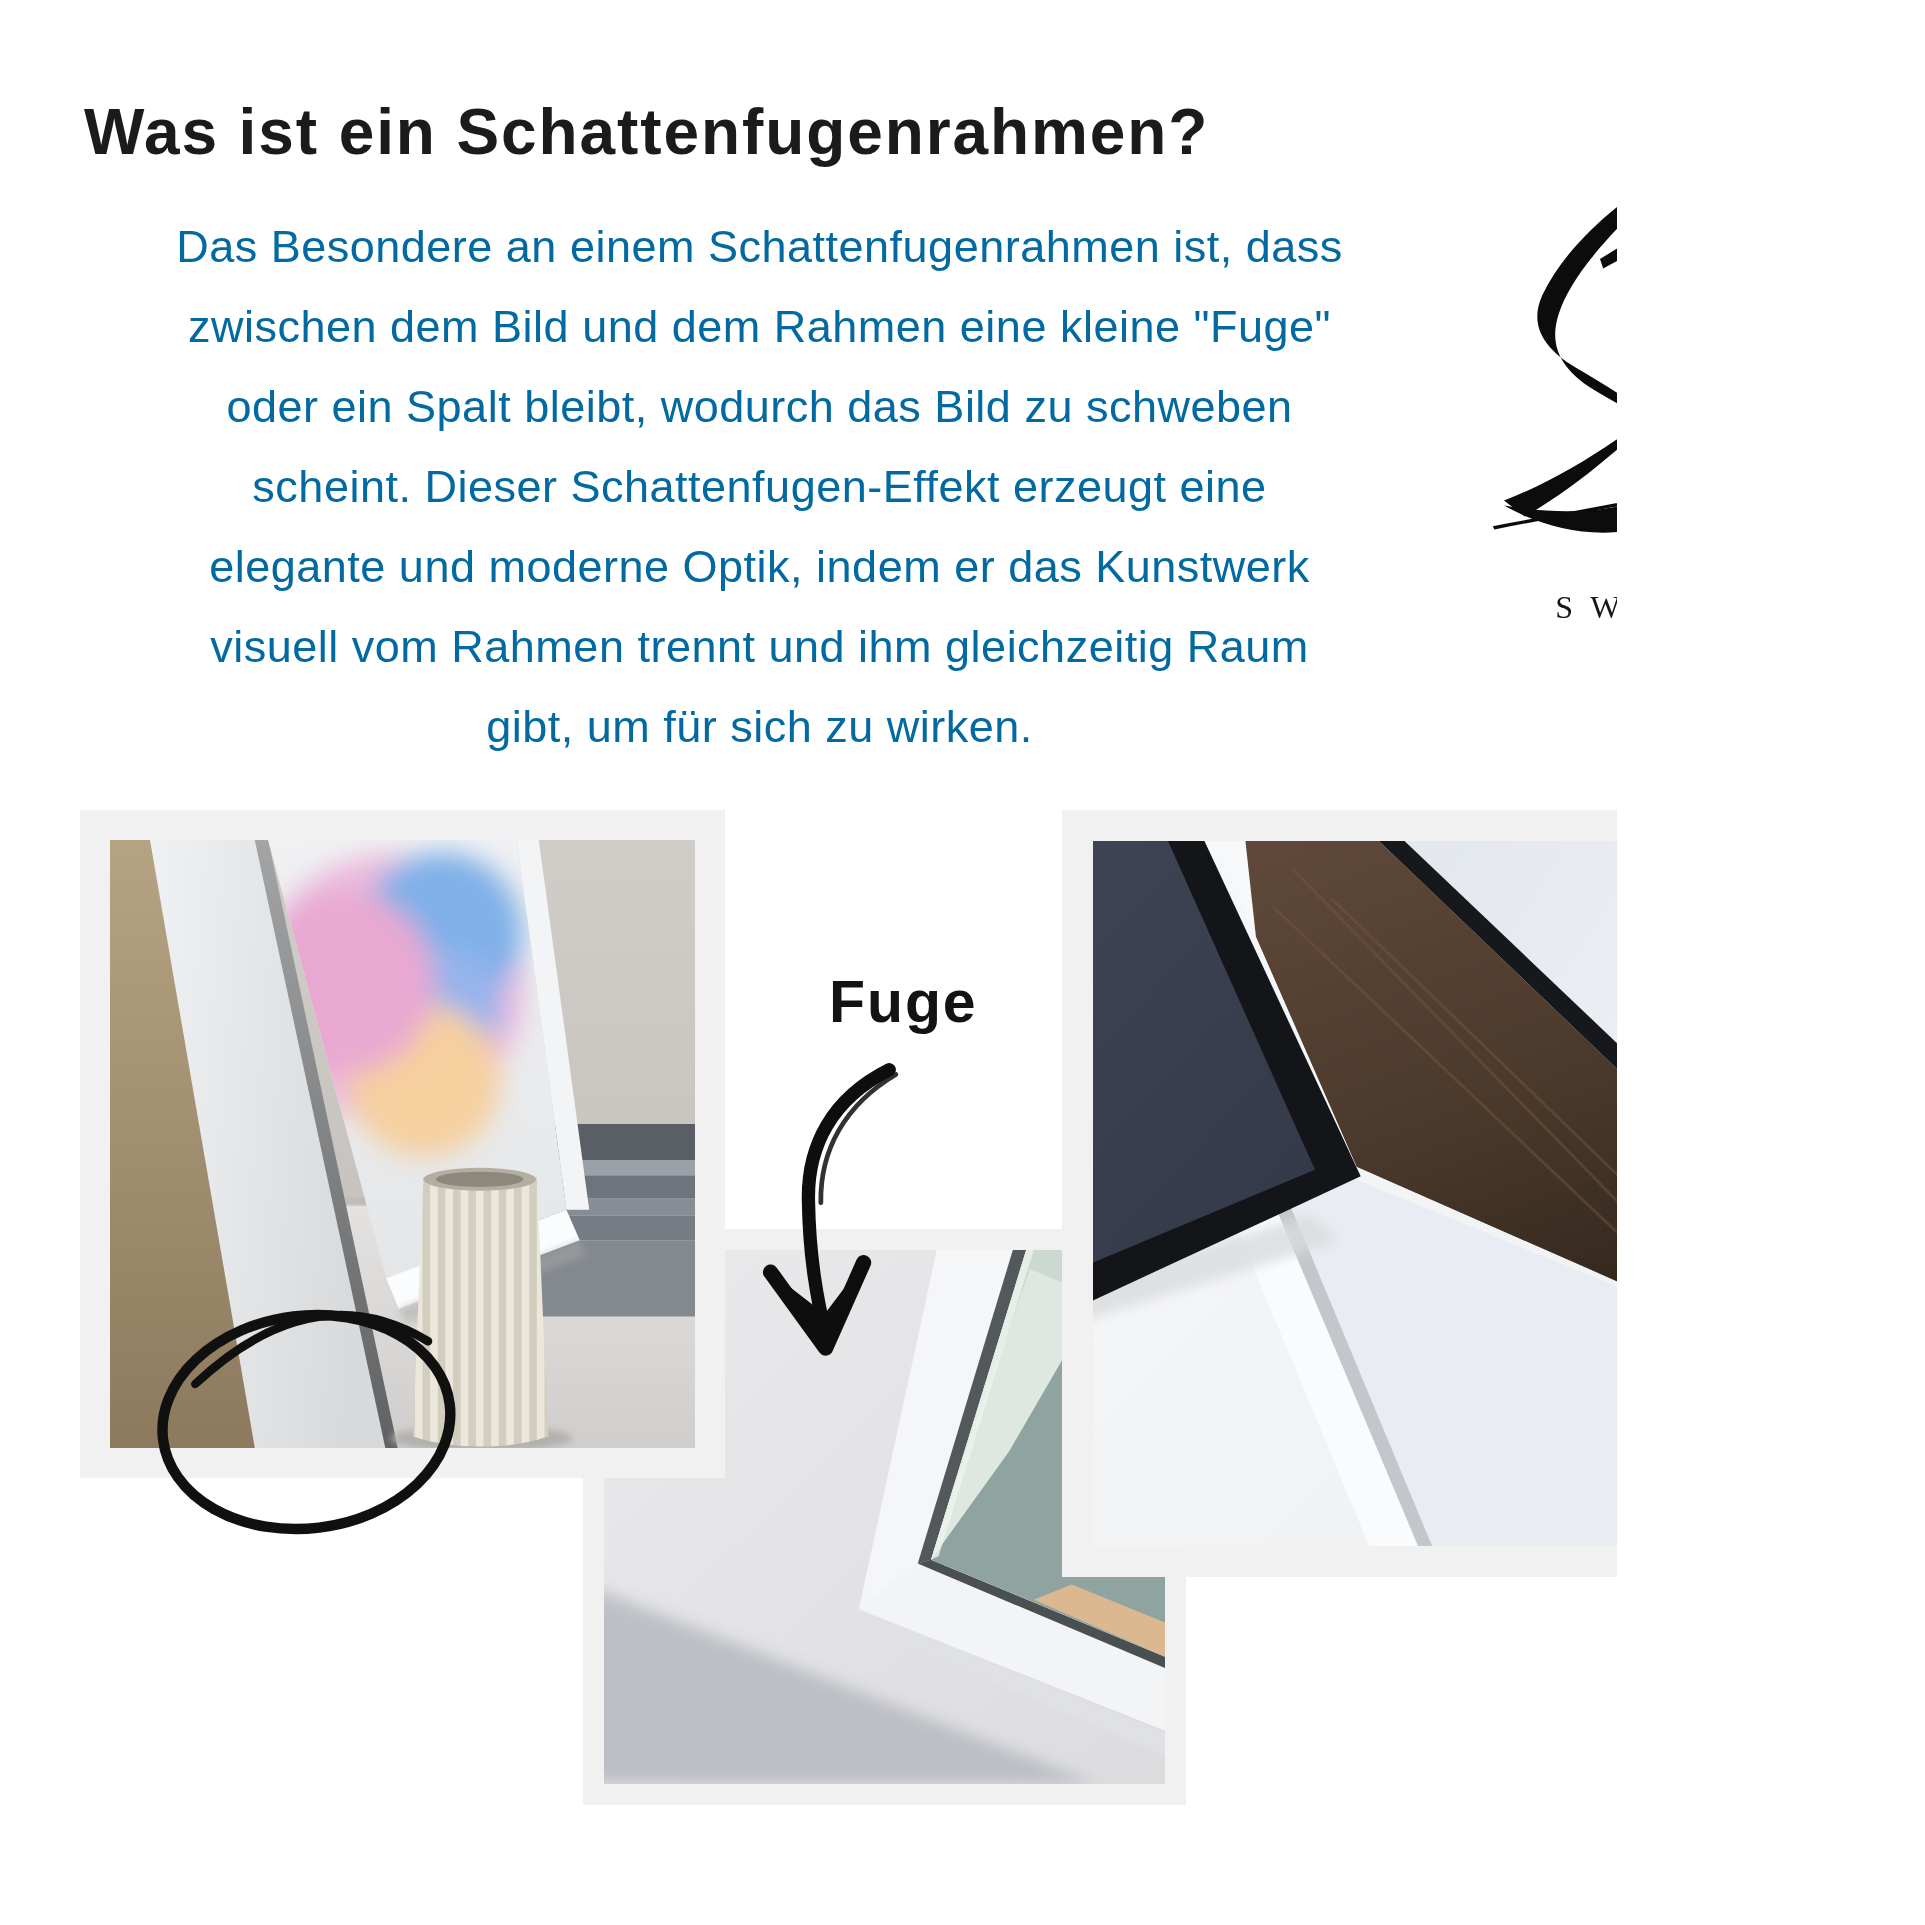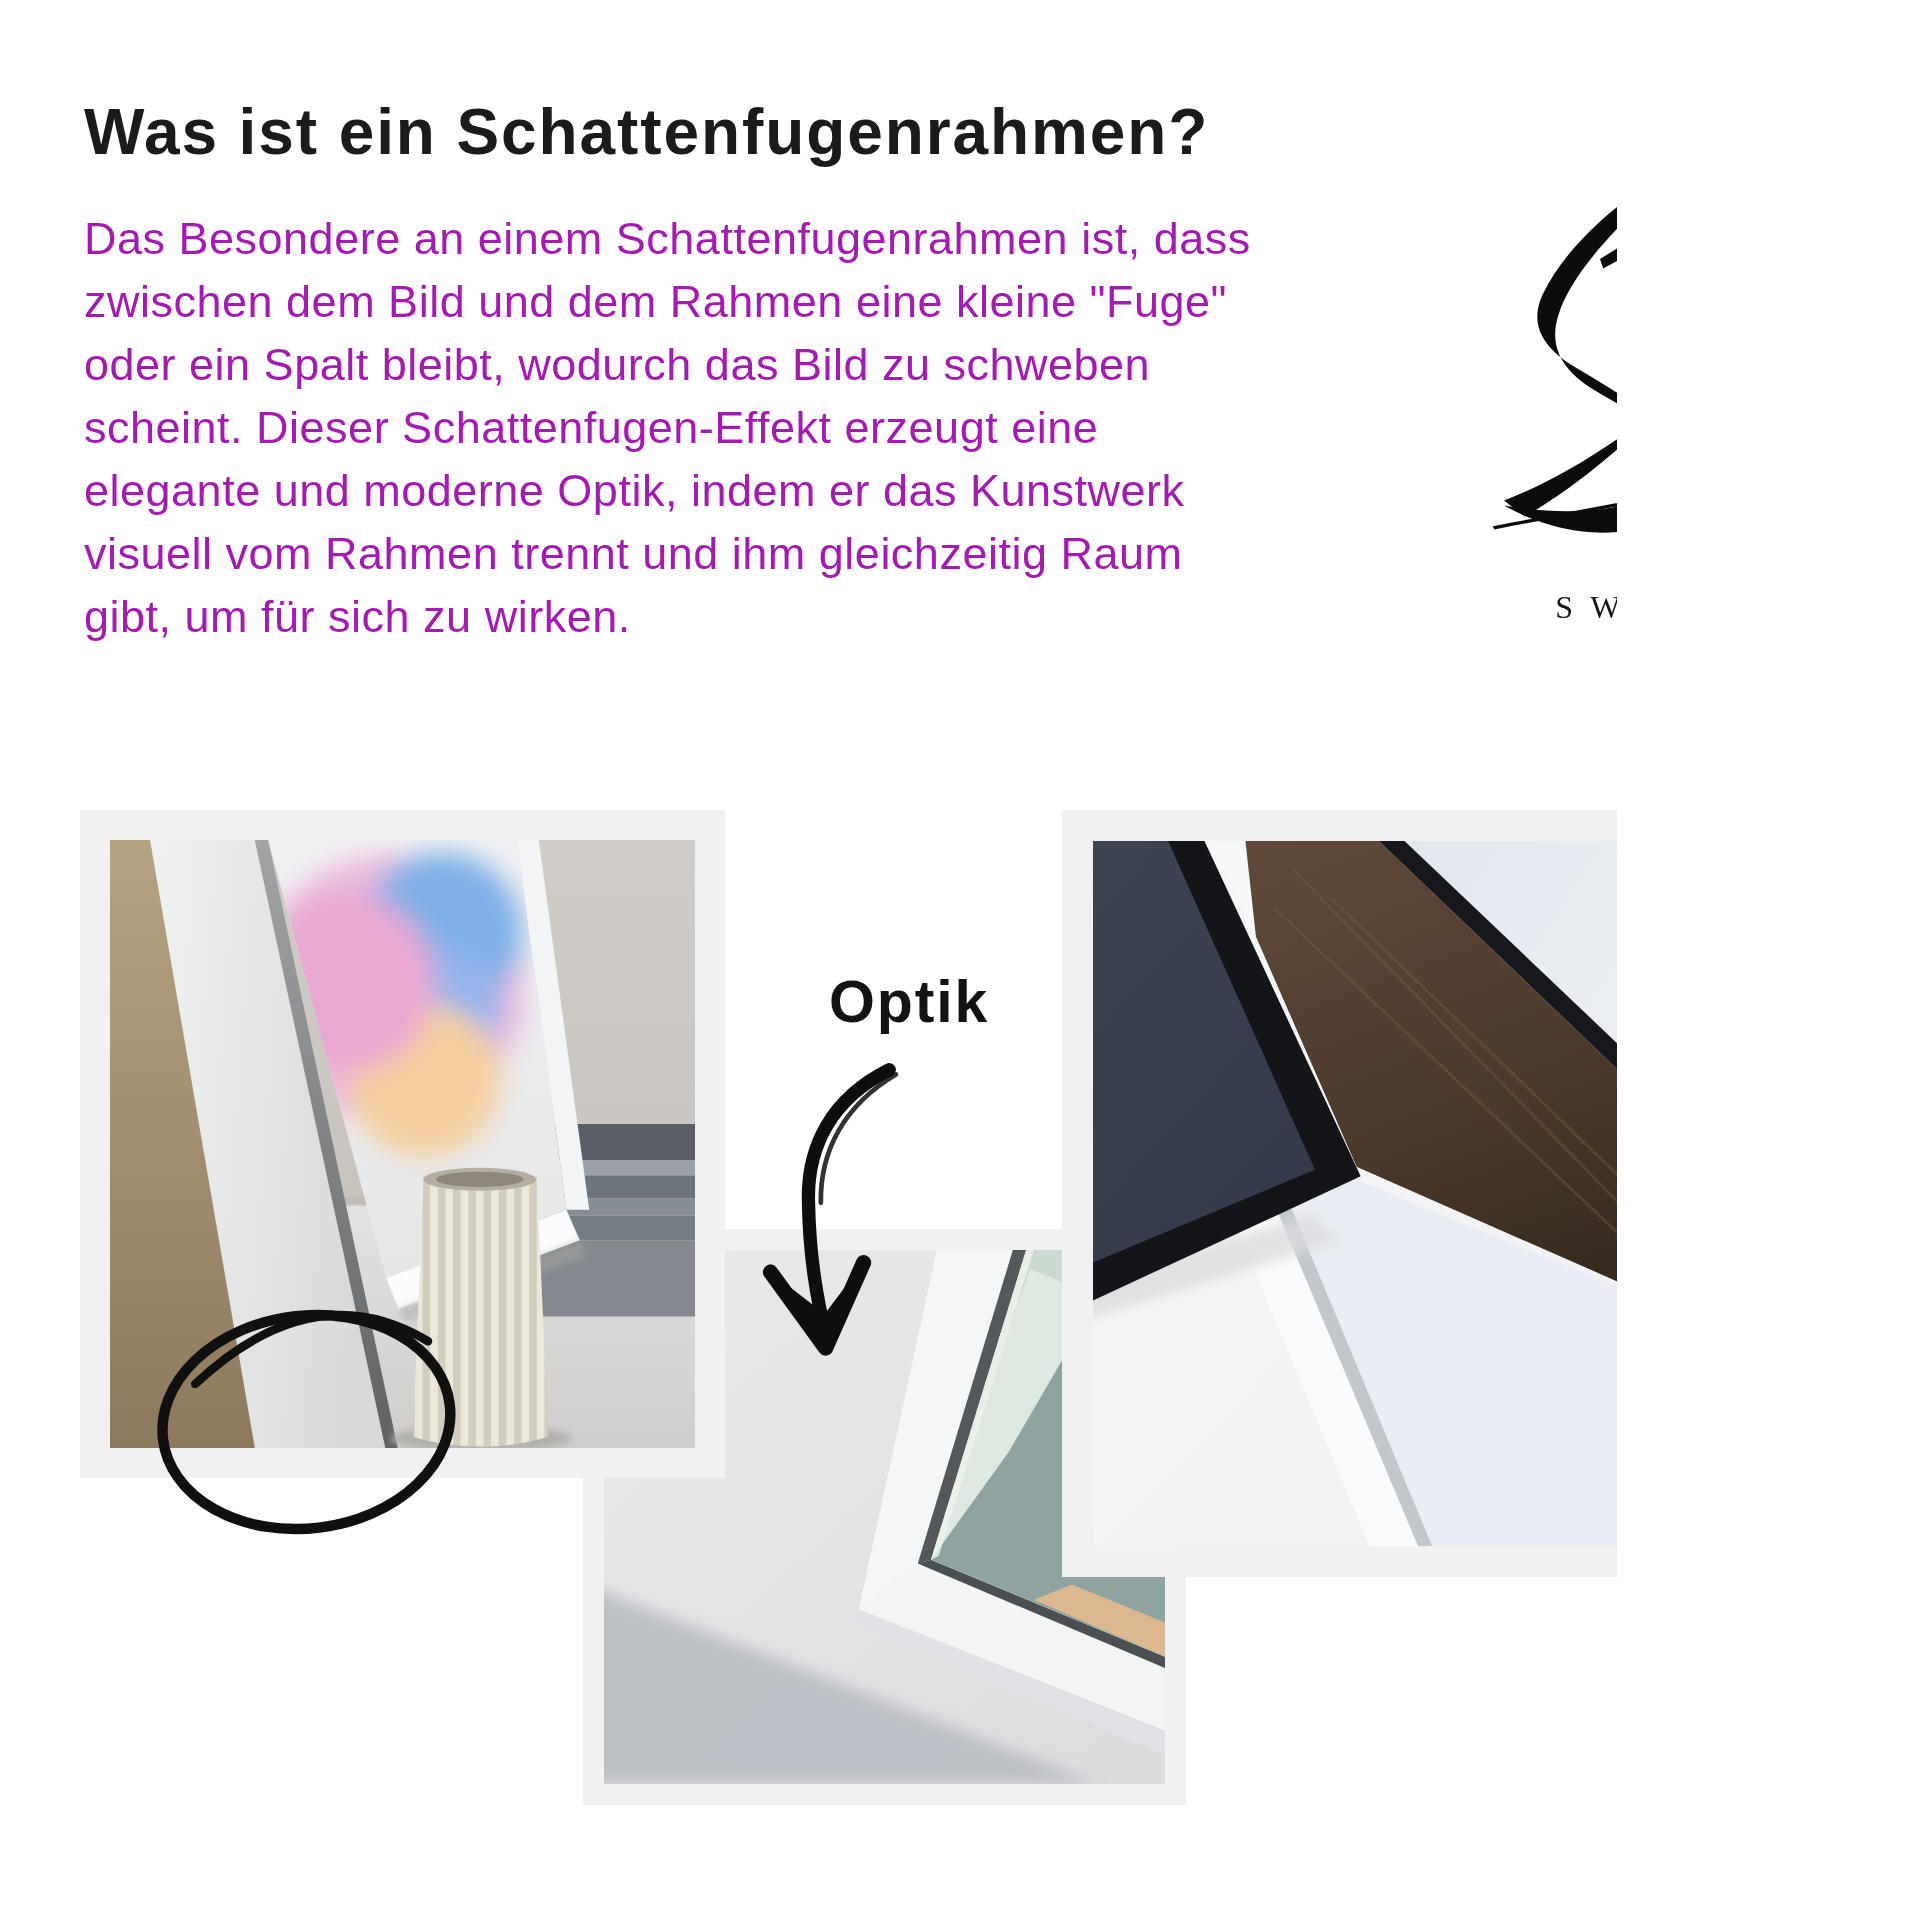--- a/index.html
+++ b/index.html
@@ -1,21 +1,21 @@
 <!DOCTYPE html>
 <html style="font-size:15px"><head>
 <meta charset="utf-8">
 <style>
   html,body{margin:0;padding:0;background:#ffffff;}
   .page{position:relative;width:1617px;height:1926px;background:#ffffff;overflow:hidden;
         font-family:"Liberation Sans",sans-serif;color:#1d1d1f;}
   h1.title{position:absolute;left:84px;top:95px;margin:0;font-size:64px;font-weight:700;
         letter-spacing:1.9px;color:#1b1b1d;}
   p.intro{position:absolute;left:84px;top:207px;margin:0;width:1351px;font-size:45px;
-        line-height:63px;letter-spacing:0.5px;color:#a21caf;white-space:pre-line;}
+        line-height:80px;letter-spacing:0.5px;color:#0369a1;white-space:pre-line;text-align:center;}
   .brand{position:absolute;left:1469px;top:131px;width:342px;text-align:center;}
   .brand svg{display:block;margin:0 auto;}
   .brand-name{margin-top:42px;font-family:"Liberation Serif",serif;font-size:32px;
         letter-spacing:17px;padding-left:17px;color:#161616;}
   .card{position:absolute;background:#f1f1f2;box-sizing:border-box;}
   .card-left{left:80px;top:810px;width:645px;height:668px;padding:30px;z-index:3;}
   .card-mid{left:583px;top:1229px;width:603px;height:576px;padding:21px;z-index:1;}
   .card-right{left:1062px;top:810px;width:766px;height:767px;padding:31px;z-index:2;}
   .photo{position:relative;width:100%;height:100%;overflow:hidden;}
   .photo svg{width:100%;height:100%;display:block;}
@@ -226,21 +226,21 @@
         </g>
       </svg>
     </div>
   </div>
 
   <svg class="annot annot-ellipse" viewBox="0 0 420 330">
     <ellipse cx="192" cy="165" rx="152" ry="112" fill="none" stroke="#101010" stroke-width="11" transform="rotate(-7 192 165)"></ellipse>
     <path d="M320,80 Q200,8 75,125" fill="none" stroke="#101010" stroke-width="9" stroke-linecap="round"></path>
   </svg>
 
-  <div class="fuge">Optik</div>
+  <div class="fuge">Fuge</div>
   <svg class="annot annot-arrow" viewBox="0 0 200 340">
     <path d="M155,25 C95,55 68,105 70,165 C71,225 80,270 88,305" fill="none" stroke="#0e0e0e" stroke-width="14" stroke-linecap="round"></path>
     <path d="M162,30 C108,62 82,110 83,165" fill="none" stroke="#0e0e0e" stroke-width="5" opacity="0.85" stroke-linecap="round"></path>
     <polygon points="30,238 88,318 128,228 87,282" fill="#0e0e0e"></polygon>
     <path d="M30,238 L88,318 L128,228" fill="none" stroke="#0e0e0e" stroke-width="16" stroke-linejoin="round" stroke-linecap="round"></path>
   </svg>
 
 </div>
 
 

